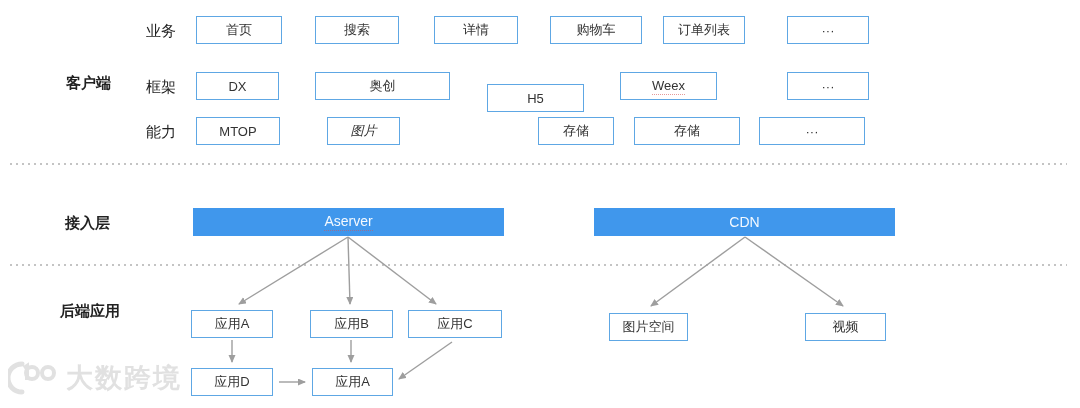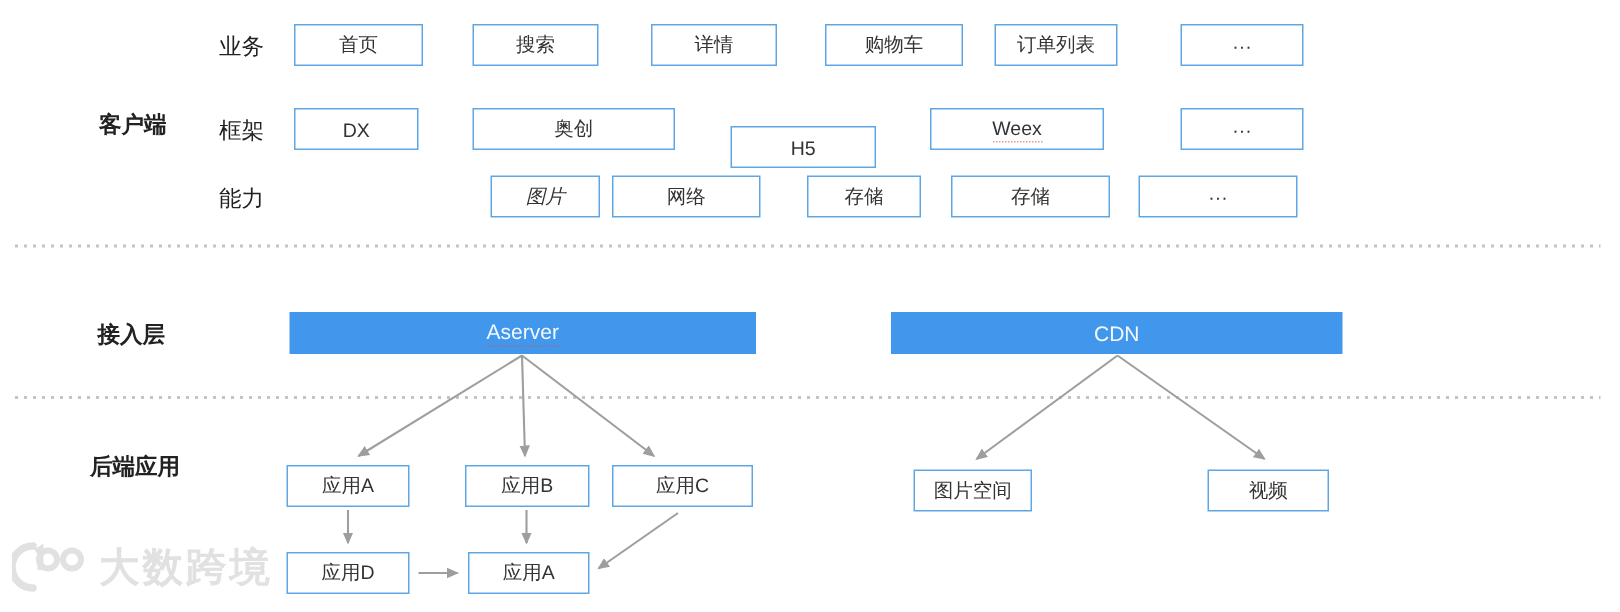--- a/index.html
+++ b/index.html
@@ -57,27 +57,27 @@
   <div class="box" style="left:196px;top:16px;width:86px;">首页</div>
   <div class="box" style="left:315px;top:16px;width:84px;">搜索</div>
   <div class="box" style="left:434px;top:16px;width:84px;">详情</div>
   <div class="box" style="left:550px;top:16px;width:92px;">购物车</div>
   <div class="box" style="left:663px;top:16px;width:82px;">订单列表</div>
   <div class="box" style="left:787px;top:16px;width:82px;">···</div>
 
   <div class="box" style="left:196px;top:72px;width:83px;">DX</div>
   <div class="box" style="left:315px;top:72px;width:135px;">奥创</div>
   <div class="box" style="left:487px;top:84px;width:97px;">H5</div>
-  <div class="box" style="left:620px;top:72px;width:116px;">
+  <div class="box" style="left:620px;top:72px;width:97px;">
       <span class="spell">Weex</span>
     </div>
   <div class="box" style="left:787px;top:72px;width:82px;">···</div>
 
+  <div class="box" style="left:196px;top:117px;width:84px;">MTOP</div>
   <div class="box" style="left:327px;top:117px;width:73px;font-style:italic;">图片</div>
-  <div class="box" style="left:408px;top:117px;width:99px;">网络</div>
   <div class="box" style="left:538px;top:117px;width:76px;">存储</div>
   <div class="box" style="left:634px;top:117px;width:106px;">存储</div>
   <div class="box" style="left:759px;top:117px;width:106px;">···</div>
 
   <div class="divider" style="top:163px;"></div>
   <div class="divider" style="top:264px;"></div>
 
   <div class="bar" style="left:193px;top:208px;width:311px;">
       <span class="spell">Aserver</span>
     </div>

